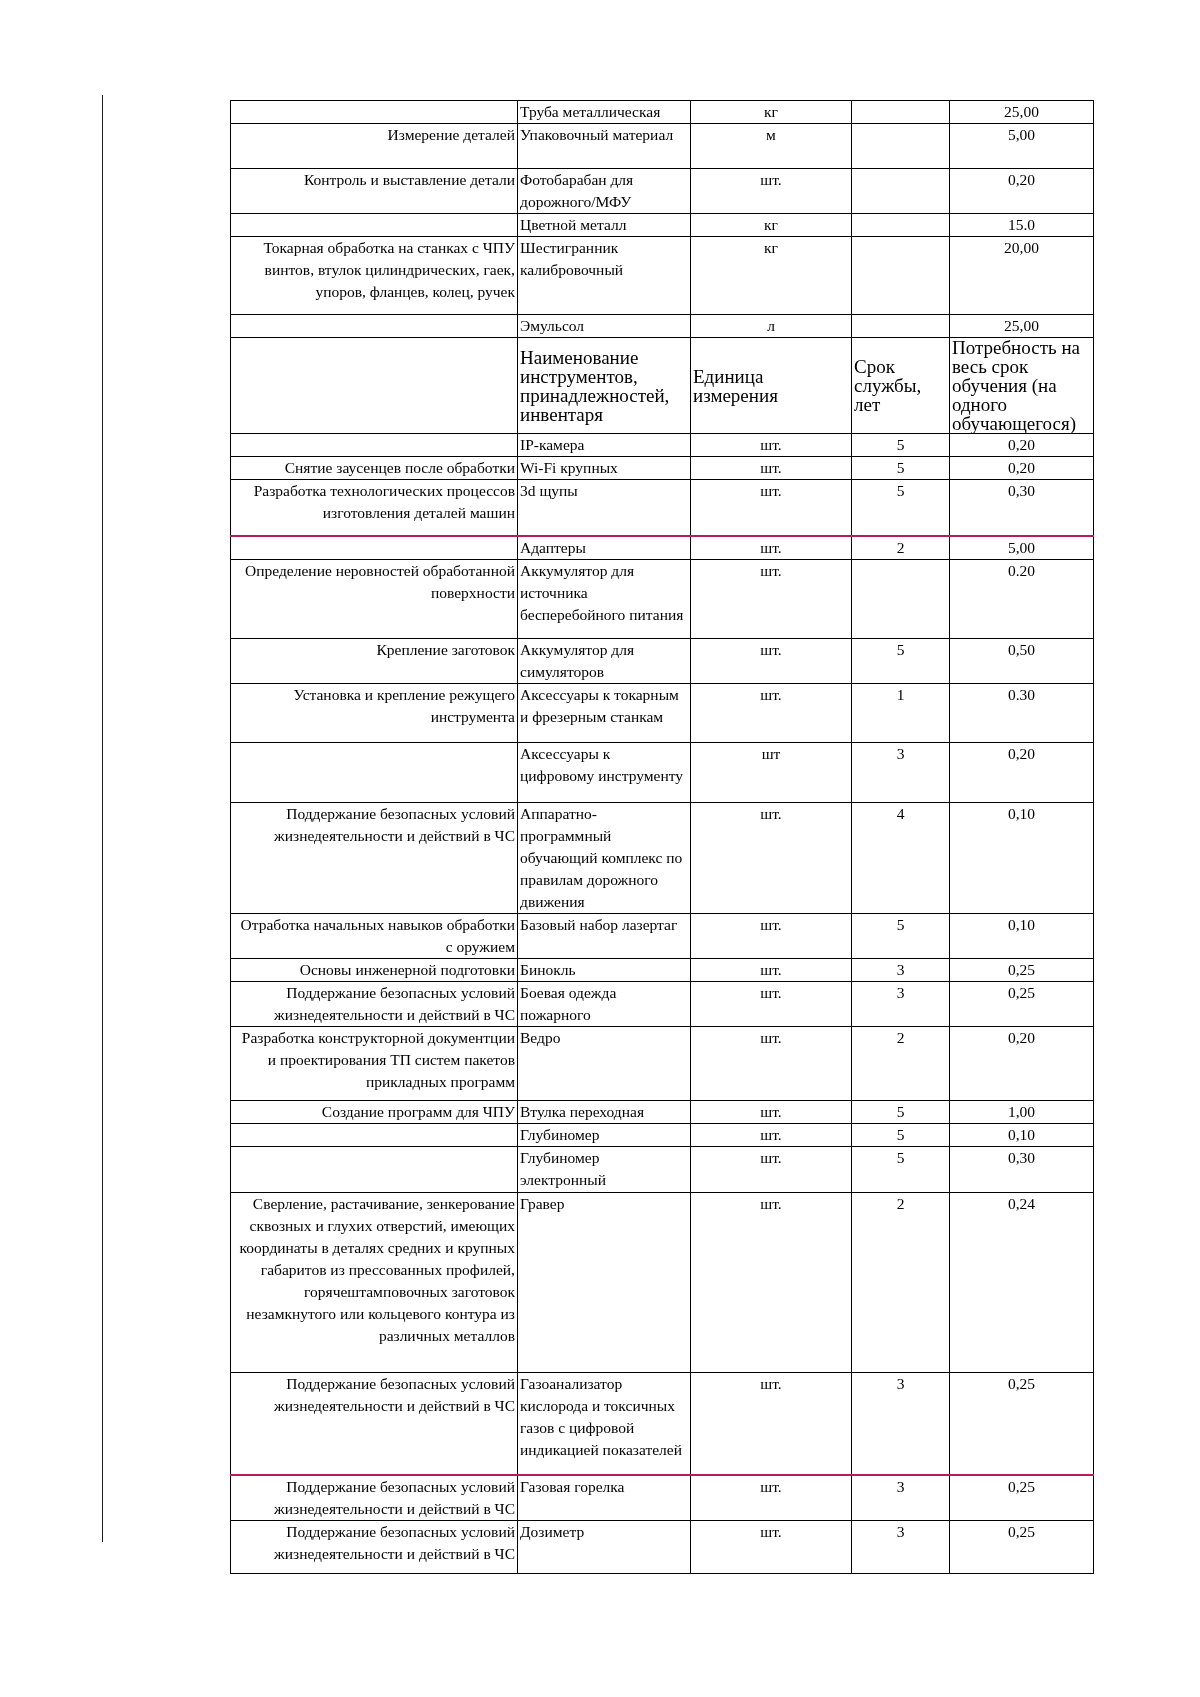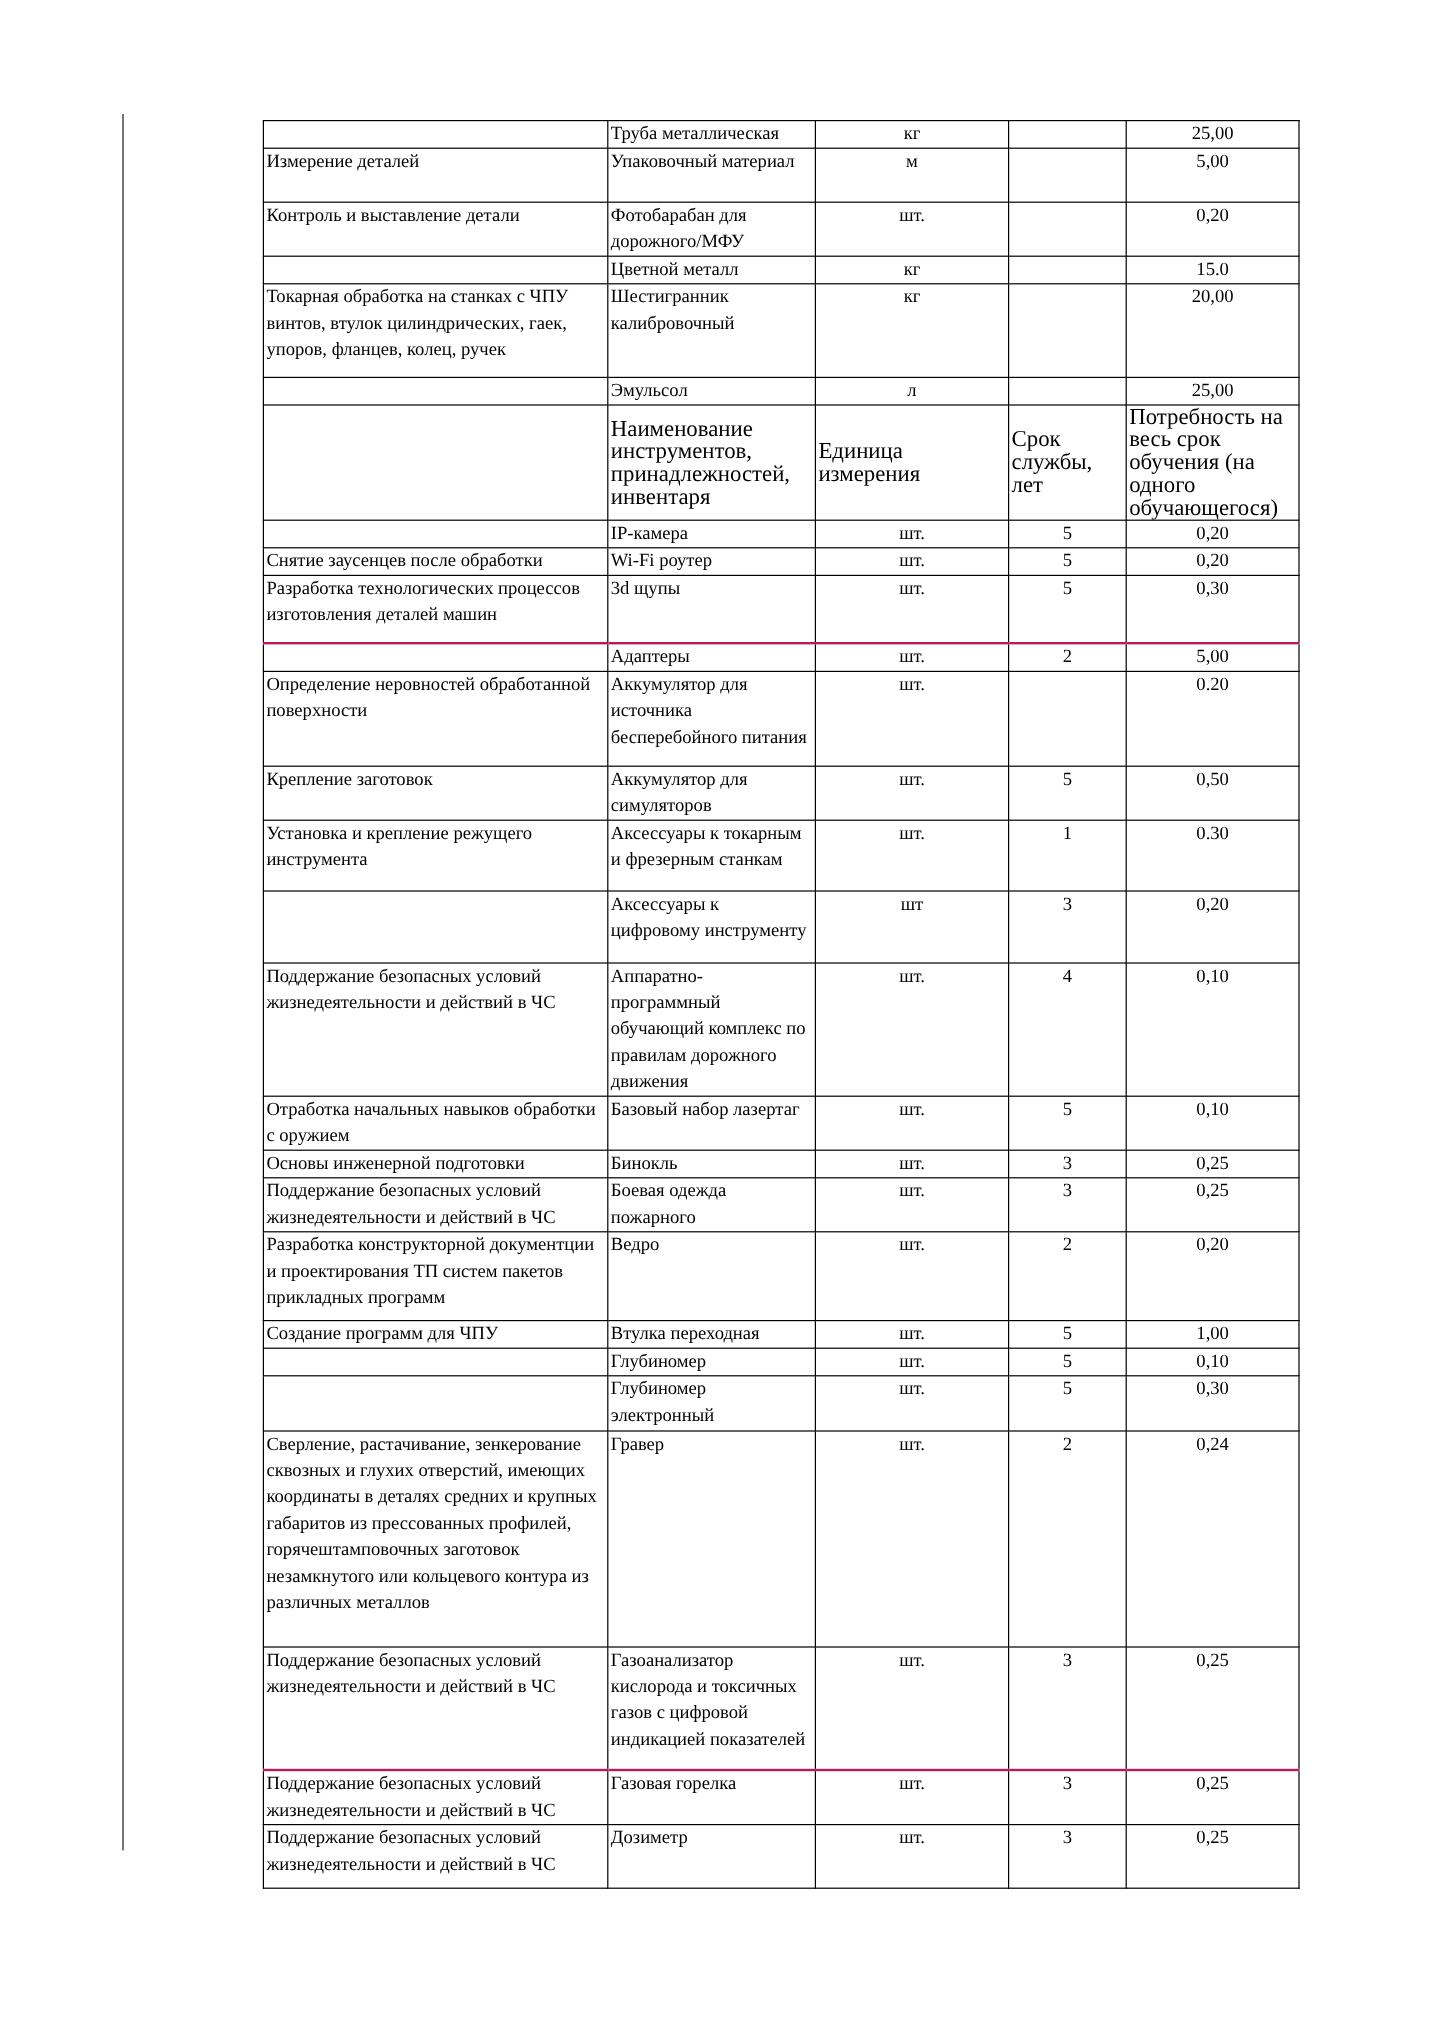--- a/index.html
+++ b/index.html
@@ -3,32 +3,32 @@
 <meta charset="utf-8">
 <style>
   html,body{margin:0;padding:0;background:#fff;}
   .page{
     position:relative;width:1200px;height:1697px;background:#ffffff;
     font-family:"Liberation Serif","DejaVu Serif",serif;
     font-size:15.5px;color:#000;overflow:hidden;
   }
   .margin-line{position:absolute;left:102px;top:95px;width:1px;height:1447px;background:#1c1c1c;}
   table.grid{
-    position:absolute;left:219px;top:100px;width:863px;
+    position:absolute;left:230px;top:100px;width:863px;
     border-collapse:collapse;table-layout:fixed;
   }
   table.grid td{
     border:1px solid #000;
     padding:0 2px;
     line-height:22px;
     vertical-align:top;
     overflow:hidden;
     word-wrap:break-word;
   }
-  td.c-act{text-align:left;padding-left:3px;}
+  td.c-act{text-align:right;padding-left:3px;}
   td.c-name{text-align:left;}
   td.c-unit,td.c-life,td.c-qty{text-align:center;}
   tr.hdr td{
     font-weight:normal;text-align:left;vertical-align:middle;
     line-height:19px;font-size:19px;
   }
   td.vb{vertical-align:bottom;}
   td.vm{vertical-align:middle;}
   tr.pb td{border-top:2px solid #be185d;}
 </style>
@@ -97,21 +97,21 @@
         </tr>
         <tr style="height: 22px;">
           <td class="c-act"></td>
           <td class="c-name">IP-камера</td>
           <td class="c-unit">шт.</td>
           <td class="c-life">5</td>
           <td class="c-qty">0,20</td>
         </tr>
         <tr style="height: 22px;">
           <td class="c-act">Снятие заусенцев после обработки</td>
-          <td class="c-name">Wi-Fi роутер</td>
+          <td class="c-name">Wi-Fi крупных</td>
           <td class="c-unit">шт.</td>
           <td class="c-life">5</td>
           <td class="c-qty">0,20</td>
         </tr>
         <tr style="height: 56px;">
           <td class="c-act vb">Разработка технологических процессов изготовления деталей машин</td>
           <td class="c-name">3d щупы</td>
           <td class="c-unit">шт.</td>
           <td class="c-life">5</td>
           <td class="c-qty">0,30</td>

